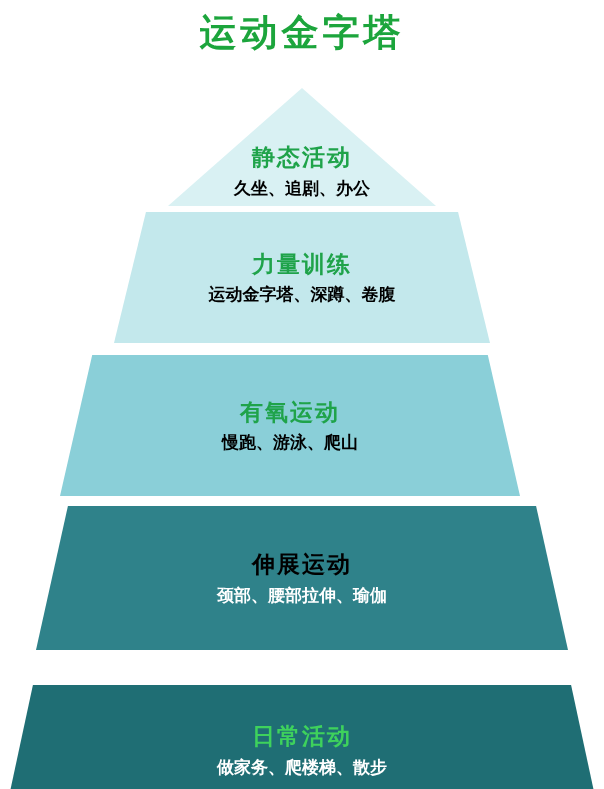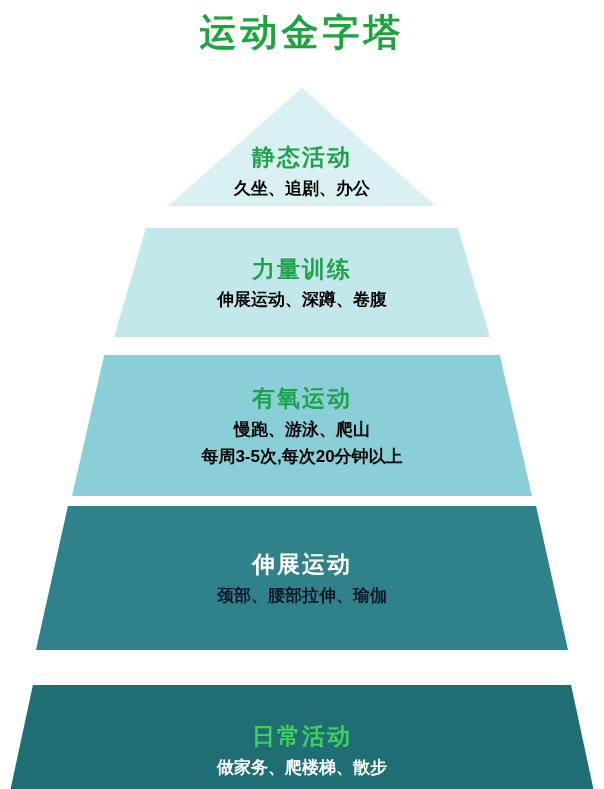--- a/index.html
+++ b/index.html
@@ -48,66 +48,65 @@
     color: #000000;
     line-height: 1.6;
   }
   
   .l1 {
     left: 168px; top: 88px; width: 268px; height: 118px;
     clip-path: polygon(50% 0, 100% 100%, 0 100%);
   }
   .l1 .level-inner { justify-content: flex-end; padding-bottom: 4px; }
   .l2 {
-    left: 114px; top: 228px; width: 376px; height: 109px;
+    left: 114px; top: 212px; width: 376px; height: 131px;
     clip-path: polygon(8.5% 0, 91.5% 0, 100% 100%, 0 100%);
   }
   .l3 {
-    left: 72px; top: 355px; width: 460px; height: 141px;
+    left: 60px; top: 355px; width: 460px; height: 141px;
     clip-path: polygon(7% 0, 93% 0, 100% 100%, 0 100%);
   }
   .l4 {
     left: 36px; top: 506px; width: 532px; height: 144px;
     clip-path: polygon(6% 0, 94% 0, 100% 100%, 0 100%);
   }
   .l5 {
     left: 5px; top: 659px; width: 594px; height: 130px;
     clip-path: polygon(4.7% 0, 95.3% 0, 100% 100%, 0 100%);
   }
-  .l4 .lvl-name { color: #ffffff; }
+  .l4 .lvl-name { color: #000000; }
   .l5 .lvl-name { color: #3ED25C; }
-  .l4 .lvl-line { color: #0f172a; }
+  .l4 .lvl-line { color: #ffffff; }
   .l5 .lvl-line { color: #ffffff; }
 </style>
 </head>
 <body>
 
 <div class="stage">
 
   <h1 class="title">运动金字塔</h1>
 
   <div class="level l1" style="background: rgb(217, 241, 243);">
     <div class="level-inner">
       <div class="lvl-name">静态活动</div>
       <div class="lvl-line">久坐、追剧、办公</div>
     </div>
   </div>
 
   <div class="level l2" style="background: rgb(195, 232, 236);">
     <div class="level-inner">
       <div class="lvl-name">力量训练</div>
-      <div class="lvl-line">伸展运动、深蹲、卷腹</div>
+      <div class="lvl-line">运动金字塔、深蹲、卷腹</div>
     </div>
   </div>
 
   <div class="level l3" style="background: rgb(138, 207, 216);">
     <div class="level-inner">
       <div class="lvl-name">有氧运动</div>
       <div class="lvl-line">慢跑、游泳、爬山</div>
-      <div class="lvl-line">每周3-5次,每次20分钟以上</div>
     </div>
   </div>
 
   <div class="level l4" style="background: rgb(47, 130, 138);">
     <div class="level-inner">
       <div class="lvl-name">伸展运动</div>
       <div class="lvl-line">颈部、腰部拉伸、瑜伽</div>
     </div>
   </div>
 

